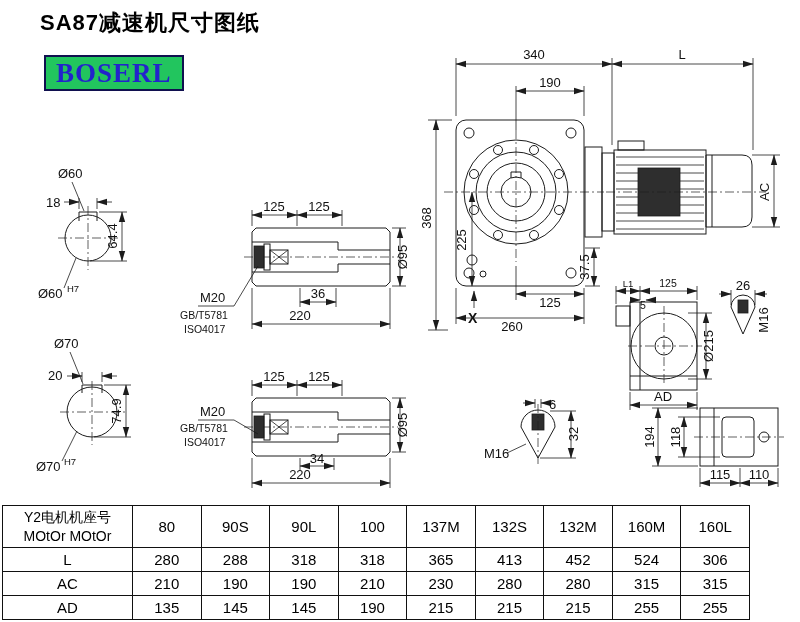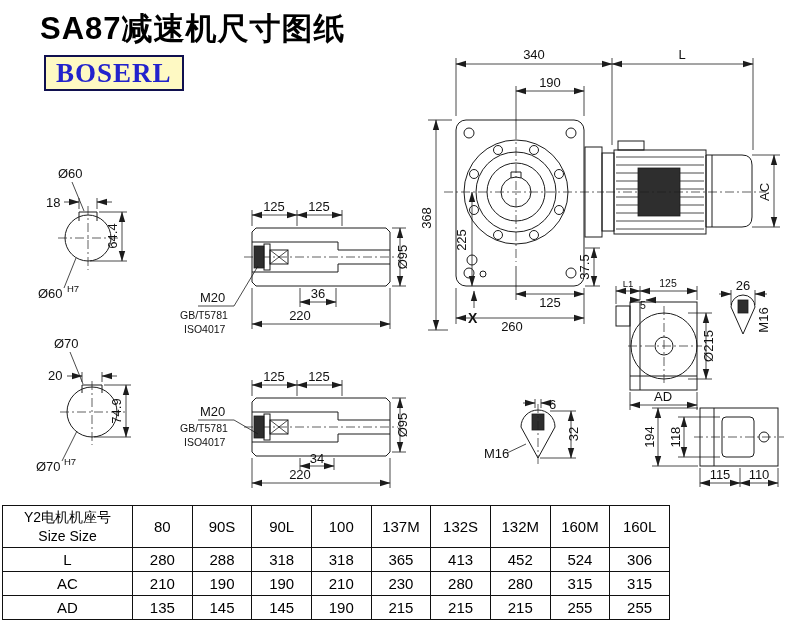--- a/index.html
+++ b/index.html
@@ -1,29 +1,29 @@
 <!DOCTYPE html>
 <html><head>
 <meta charset="utf-8">
 <style>
   *{box-sizing:border-box}
   html,body{margin:0;padding:0;background:#fff}
   #page{position:relative;width:800px;height:622px;background:#fff;font-family:"Liberation Sans",sans-serif;overflow:hidden}
-  #title{position:absolute;left:40px;top:8px;font-size:31px;font-weight:700;color:#000;white-space:nowrap;letter-spacing:1px}
-  #brand{position:absolute;left:44px;top:55px;padding:0 10px;height:36px;line-height:33px;border:2px solid #10104f;color:#2323cc;font-family:"Liberation Serif",serif;font-weight:700;font-size:27px;letter-spacing:1px;background:#fef9c3}
+  #title{position:absolute;left:40px;top:8px;font-size:22px;font-weight:700;color:#000;white-space:nowrap;letter-spacing:1px}
+  #brand{position:absolute;left:44px;top:55px;padding:0 10px;height:36px;line-height:33px;border:2px solid #10104f;color:#2323cc;font-family:"Liberation Serif",serif;font-weight:700;font-size:27px;letter-spacing:1px;background:#22c55e}
   #drawing{position:absolute;left:0;top:0}
   .ln{stroke:#1c1c1c;stroke-width:1;fill:none}
   .cl{stroke:#1c1c1c;stroke-width:.7;fill:none;stroke-dasharray:9 3 2 3}
   .dim,.dm,.dme,.dms{stroke:#1c1c1c;stroke-width:.8;fill:none}
   .dk{fill:#2e2e2e;stroke:#1c1c1c;stroke-width:.8}
   text{font-family:"Liberation Sans",sans-serif;font-size:13px;fill:#111}
   .sm{font-size:10.5px}
   .xs{font-size:9.5px}
   .bold{font-weight:700;font-size:14px}
-  #dim-table{position:absolute;left:2px;top:505px;width:668px;border-collapse:collapse;table-layout:fixed}
+  #dim-table{position:absolute;left:2px;top:505px;width:748px;border-collapse:collapse;table-layout:fixed}
   #dim-table td{border:1px solid #111;text-align:center;vertical-align:middle;font-size:15px;color:#000;padding:0}
   #dim-table tr.hdr td{height:42px}
   #dim-table tr.data td{height:24px}
   .hcell{font-size:14px;line-height:1.35}
 </style>
 </head>
 <body>
 
 <div id="page">
 
@@ -345,21 +345,21 @@
         <col>
         <col>
         <col>
         <col>
         <col>
     </colgroup>
     <tbody>
         <tr class="hdr">
       <td>
         <div class="hcell">Y2电机机座号</div>
-        <div class="hcell">Size Size</div>
+        <div class="hcell">MOtOr MOtOr</div>
       </td>
       <td>80</td>
       <td>90S</td>
       <td>90L</td>
       <td>100</td>
       <td>137M</td>
       <td>132S</td>
       <td>132M</td>
       <td>160M</td>
       <td>160L</td>

